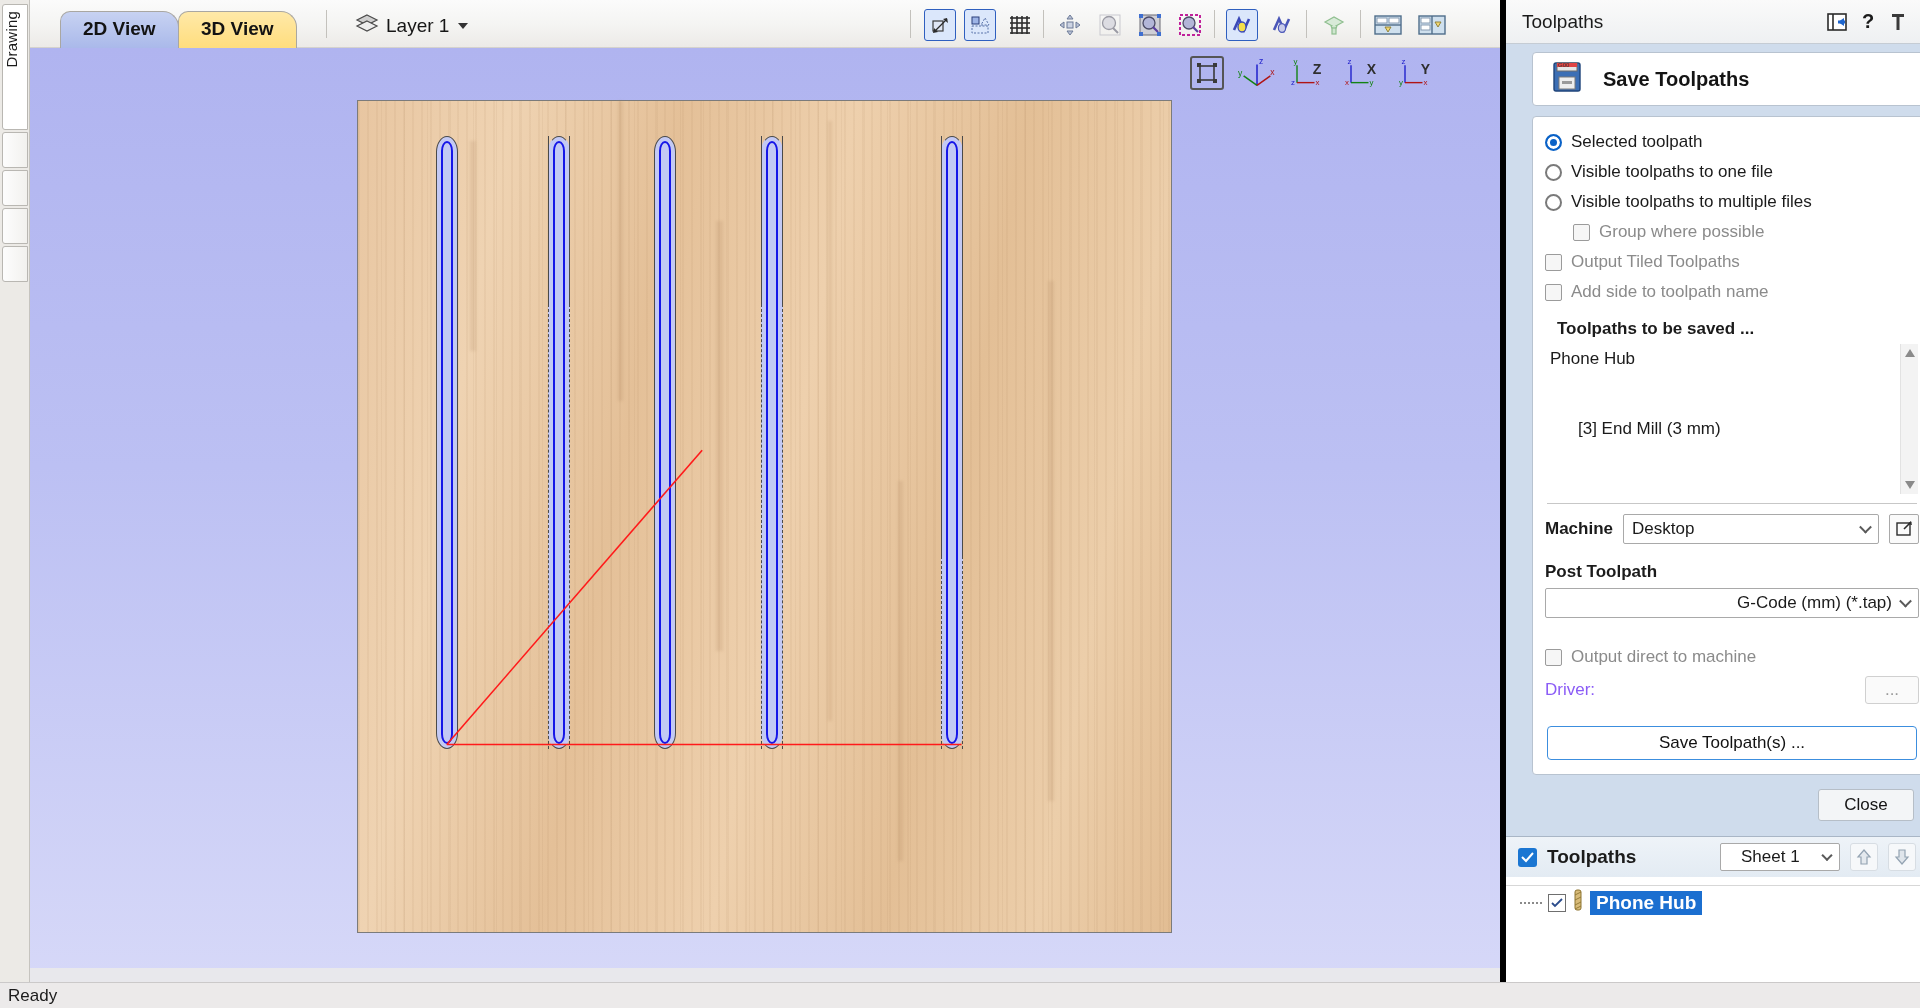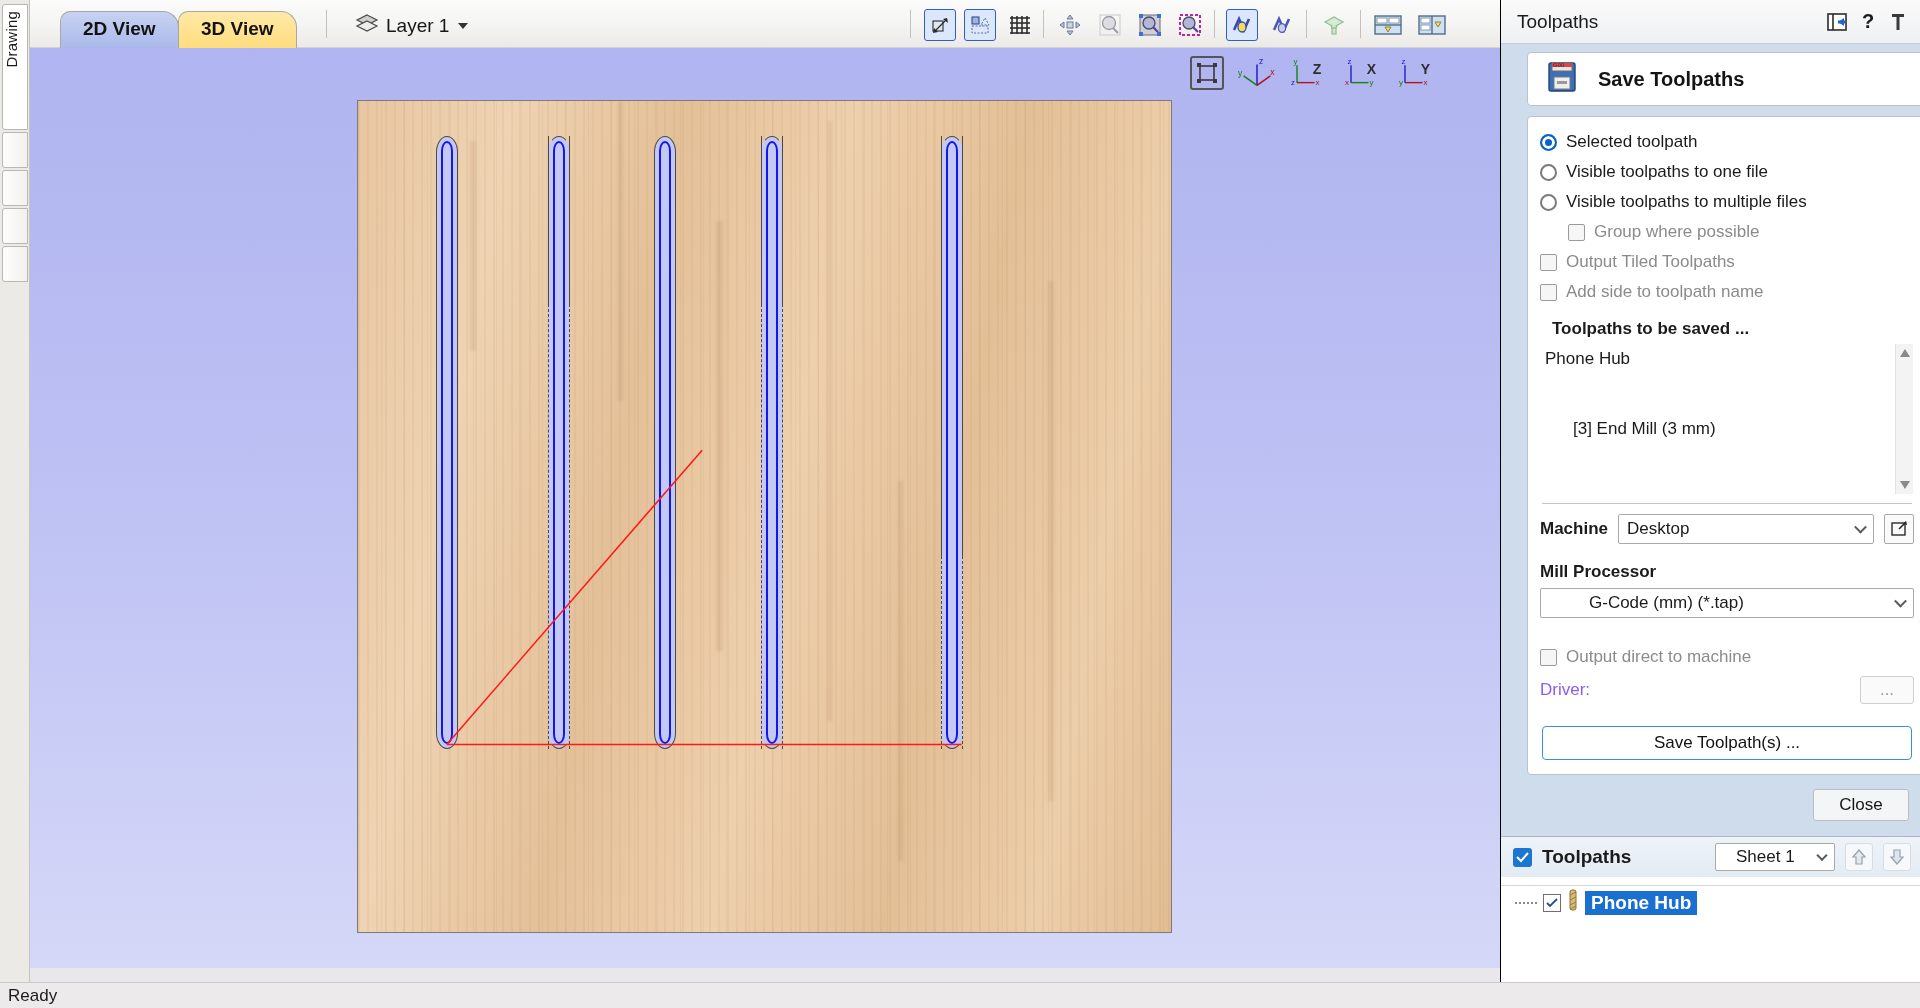--- a/index.html
+++ b/index.html
@@ -144,21 +144,21 @@
   
   .gizmos { position: absolute; right: 60px; top: 6px; display: flex; align-items: center; gap: 12px; }
   .axisicon { width: 42px; height: 38px; }
   .vcube { width: 34px; height: 34px; border: 2px solid #555; border-radius: 3px;
            display:flex; align-items:center; justify-content:center; }
 
   
   .rightdock {
     position: absolute; left: 1500px; top: 0; width: 420px; height: 988px;
     background: #cfdcec;
-    border-left: 1px solid #000000;
+    border-left: 6px solid #000000;
   }
   .dock-header {
     position: relative; height: 44px;
     background: linear-gradient(to bottom, #fafafa, #eef0f2);
     border-bottom: 1px solid #c5ccd4;
     display: flex; align-items: center; padding: 0 10px 0 16px;
   }
   .dock-title { font-size: 19px; color: #1b1b1b; flex: 1; }
   .hdr-icon { width: 24px; height: 24px; display:flex; align-items:center; justify-content:center; margin-left:6px;}
 
@@ -225,21 +225,21 @@
   }
   .select .chev {
     position: absolute; right: 8px; top: 50%; width: 9px; height: 9px;
     border-right: 2px solid #5a5a5a; border-bottom: 2px solid #5a5a5a;
     transform: translateY(-70%) rotate(45deg);
   }
   .iconbtn {
     width: 30px; height: 30px; border: 1px solid #a9a9a9; background: #fafafa;
     border-radius: 2px; display: flex; align-items: center; justify-content: center;
   }
-  .select.wide { width: 100%; padding-left: 48px; }
+  .select.wide { width: 100%; padding-left: 48px; justify-content: flex-end; }
 
   .ghostbtn {
     height: 28px; min-width: 54px; border: 1px solid #d0d0d0; background: #fafafa;
     border-radius: 3px; color: #9a9a9a; font-size: 17px;
     display:flex; align-items:center; justify-content:center;
   }
   .primarybtn {
     height: 34px; width: 100%; border: 1px solid #3c8ede; background: #ffffff;
     border-radius: 4px; font-size: 17px; color: #121212;
     display: flex; align-items: center; justify-content: center;
@@ -647,21 +647,21 @@
           </span>
           <span class="iconbtn">
             <svg width="18" height="18" viewBox="0 0 18 18">
               <rect x="2" y="3" width="13" height="12" fill="none" stroke="#2b2b2b" stroke-width="1.4"></rect>
               <line x1="9" y1="9" x2="16" y2="2" stroke="#2b2b2b" stroke-width="1.6"></line>
               <polygon points="16,1 17,5 13,4" fill="#2b2b2b"></polygon>
             </svg>
           </span>
         </div>
 
-        <div class="flabel" style="margin-bottom:6px;">Mill Processor</div>
+        <div class="flabel" style="margin-bottom:6px;">Post Toolpath</div>
 
         <div class="select wide">
           <span>G-Code (mm) (*.tap)</span>
           <span class="chev"></span>
         </div>
 
         <div style="height:24px;"></div>
 
         <div class="optrow disabled">
           <span class="cb"></span>

